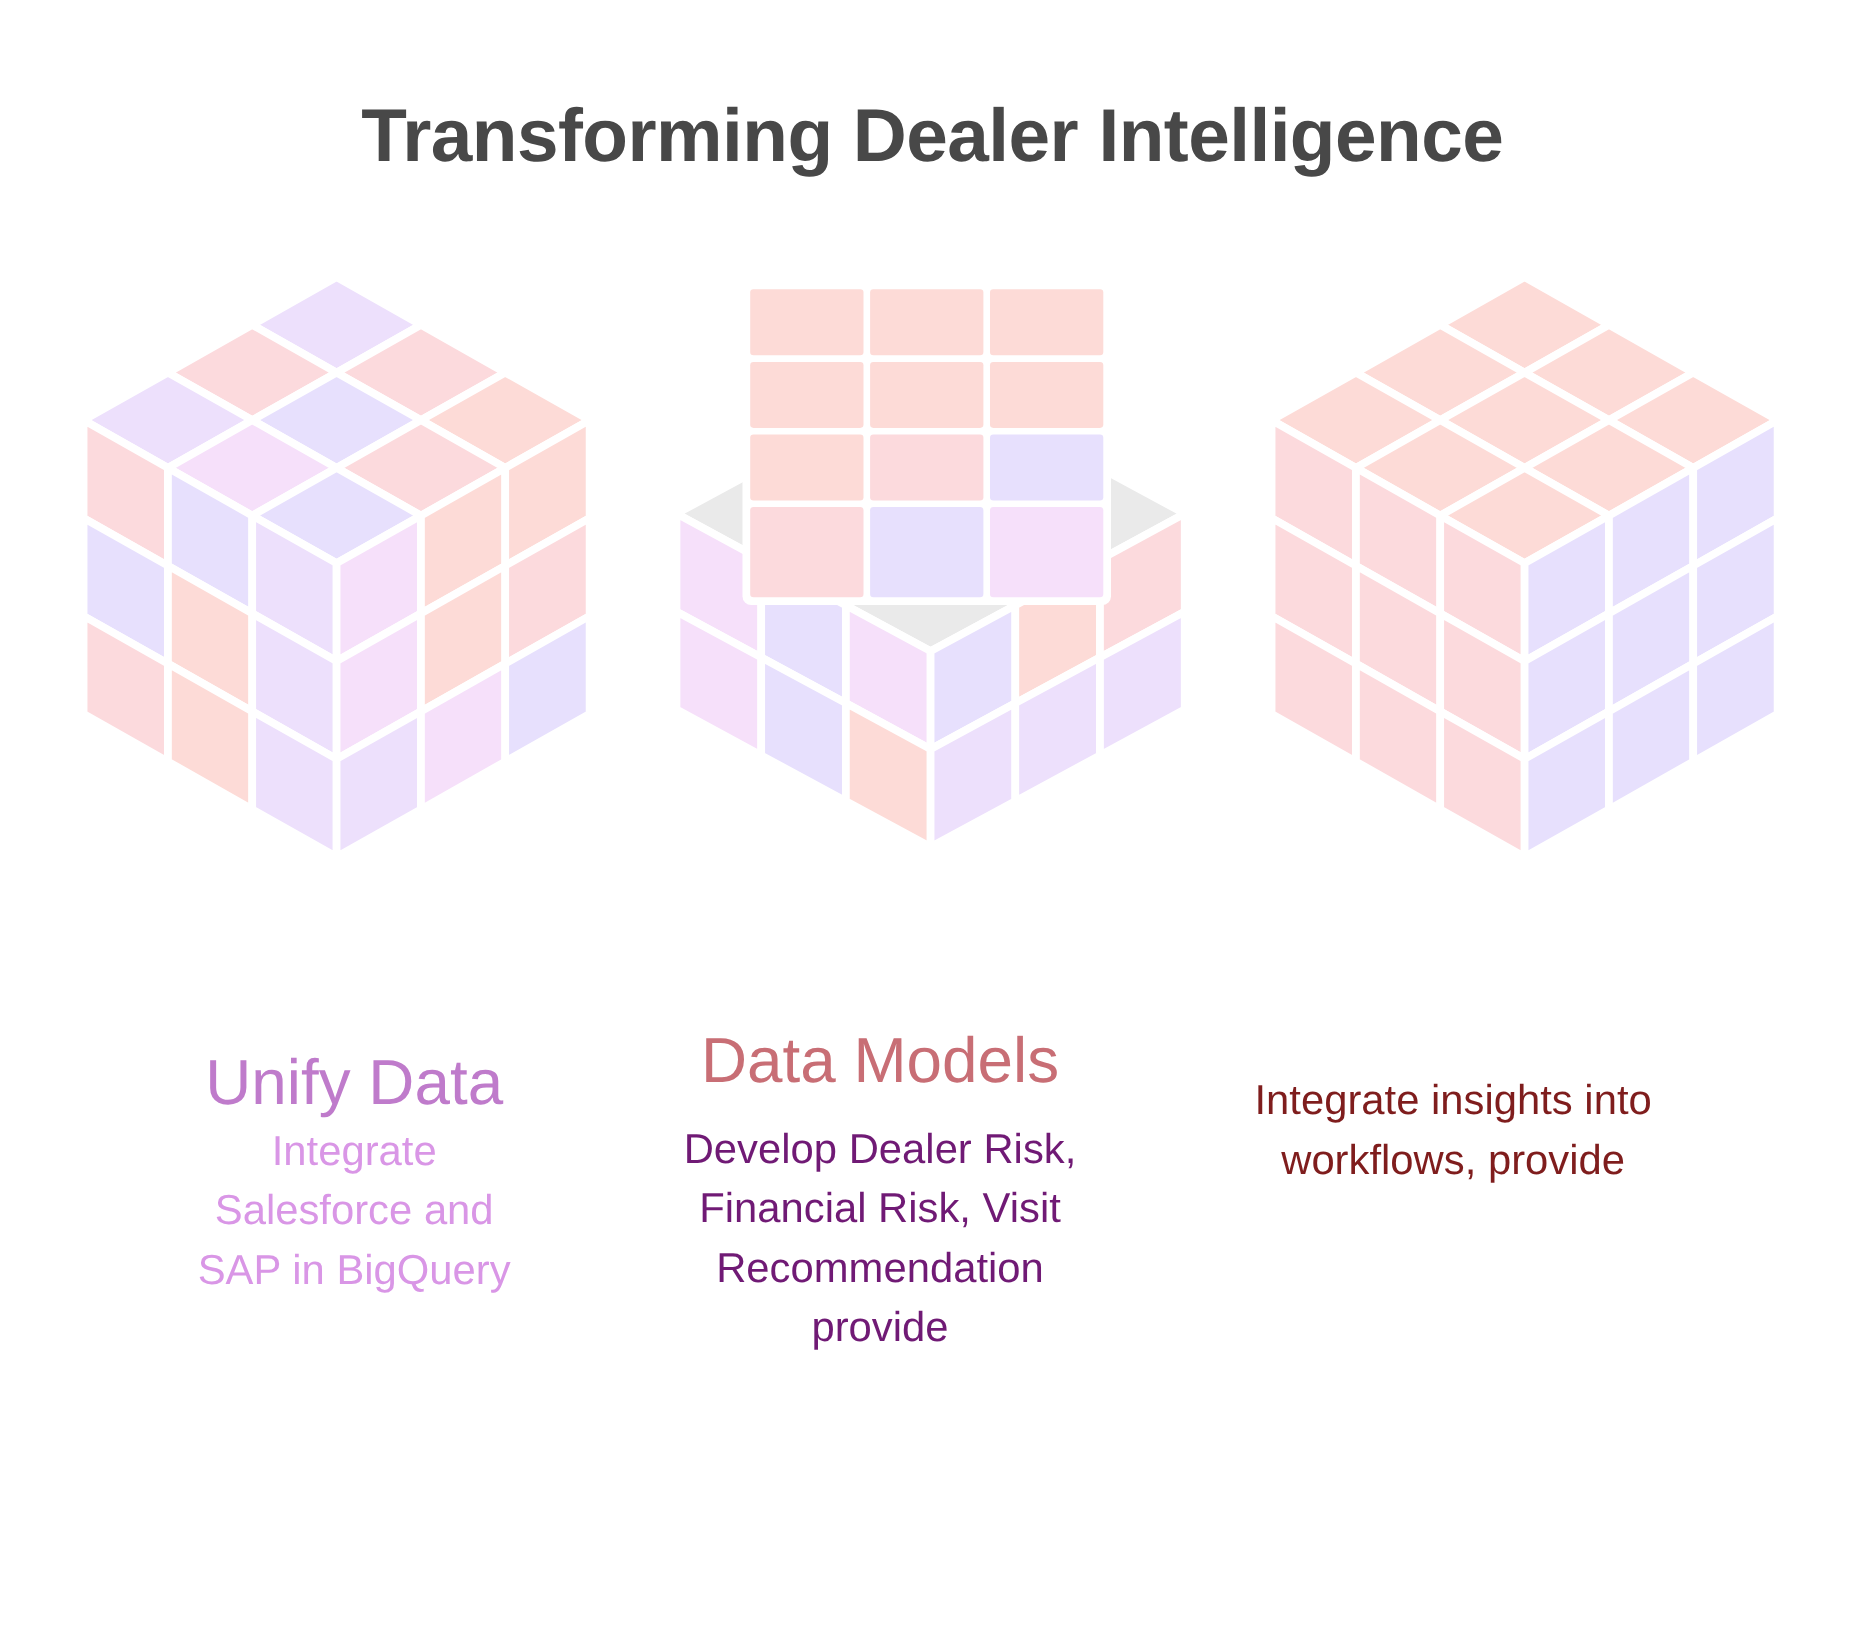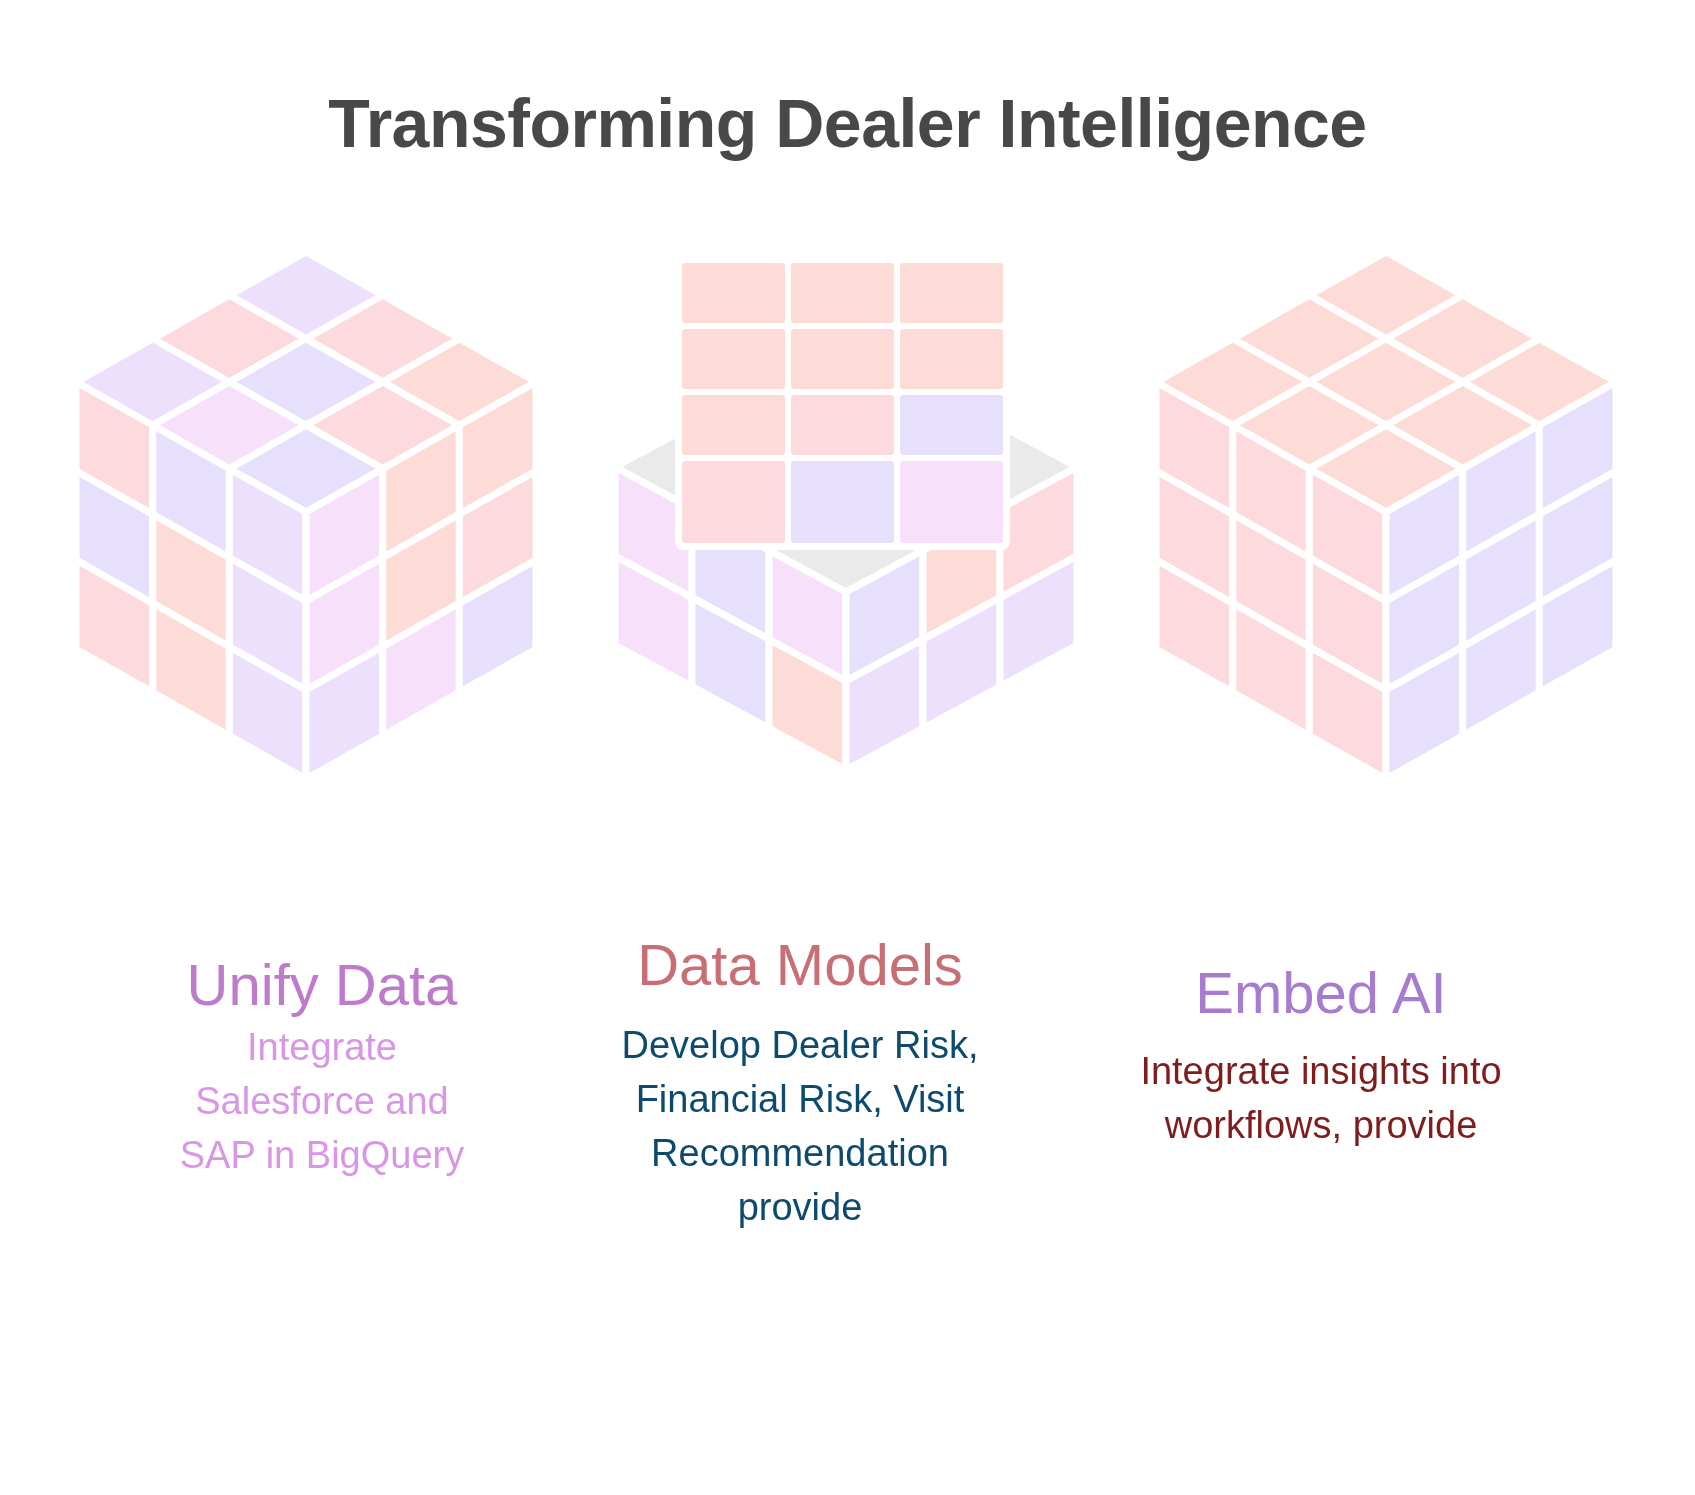--- a/index.html
+++ b/index.html
@@ -124,27 +124,26 @@
   <p class="heading" style="color: rgb(191, 123, 203);">Unify Data</p>
   <div class="body" style="color: rgb(217, 150, 230);">
     <div>Integrate</div>
     <div>Salesforce and</div>
     <div>SAP in BigQuery</div>
   </div>
 </div>
 
 <div class="step" id="step-1">
   <p class="heading" style="color: rgb(200, 110, 117);">Data Models</p>
-  <div class="body" style="color: #0c4a6e;">
+  <div class="body" style="color: #701a75;">
     <div>Develop Dealer Risk,</div>
     <div>Financial Risk, Visit</div>
     <div>Recommendation</div>
     <div>provide</div>
   </div>
 </div>
 
 <div class="step" id="step-2">
-  <p class="heading" style="color: rgb(167, 124, 208);">Embed AI</p>
   <div class="body" style="color: #7f1d1d;">
     <div>Integrate insights into</div>
     <div>workflows, provide</div>
   </div>
 </div>
 
 </body></html>

